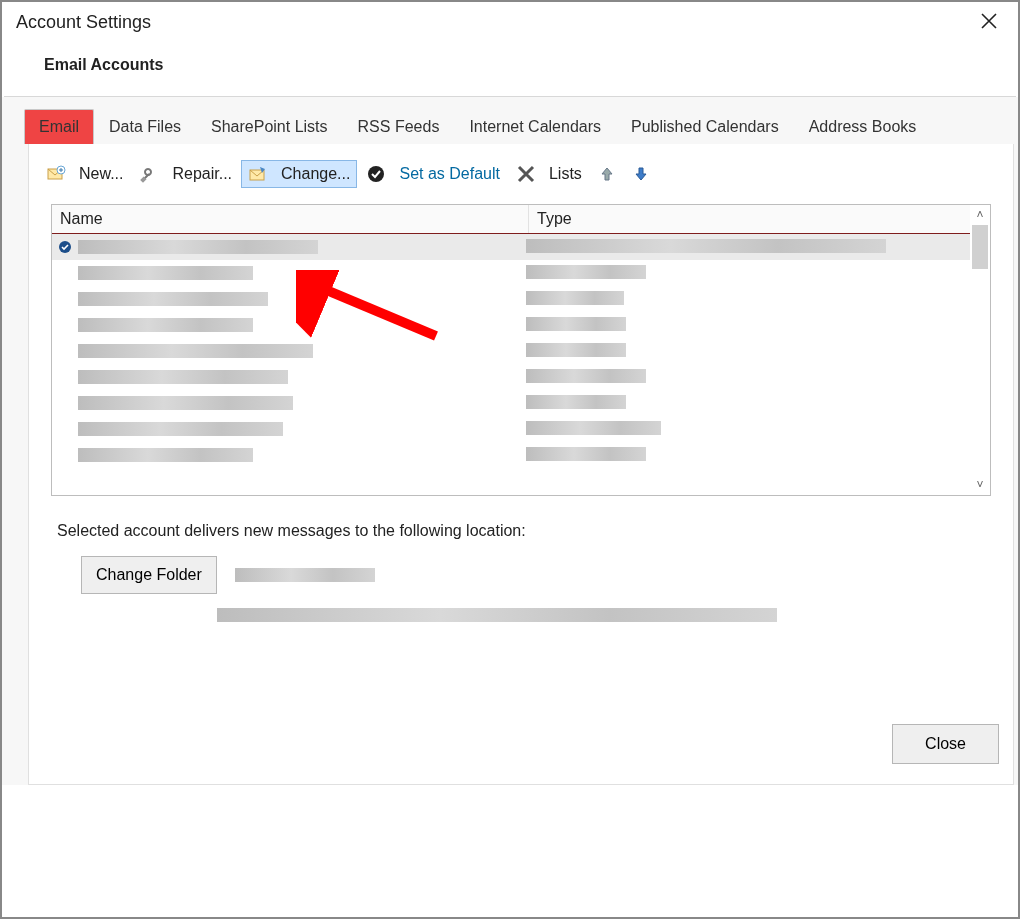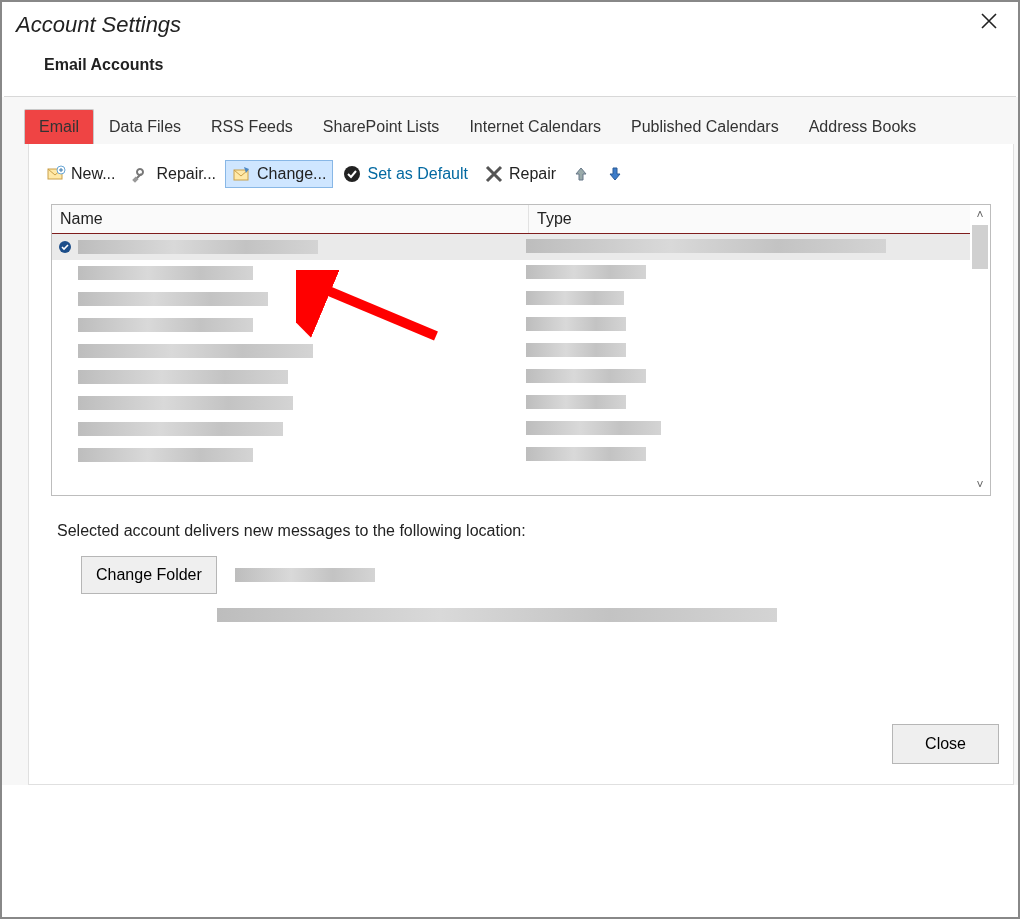--- a/index.html
+++ b/index.html
@@ -1,30 +1,30 @@
 <!DOCTYPE html>
 <html><head>
 <meta charset="utf-8">
 <style>
   html,body{margin:0;padding:0;font-family:"Segoe UI",Arial,sans-serif;font-size:15px;color:#222;background:#fff;}
   .frame{width:1020px;height:919px;border:2px solid #888;position:relative;box-sizing:border-box;background:#fff;}
   .titlebar{display:flex;align-items:flex-start;justify-content:space-between;padding:10px 14px 0 14px;}
-  .title{font-size:22px;font-style:italic;}
+  .title{font-size:18px;}
   .close-x{font-size:22px;line-height:1;cursor:pointer;padding:0 6px 6px 6px;}
   .header-block{padding:16px 16px 22px 42px;}
   .header-h{font-weight:700;font-size:16px;}
   .header-sub{padding:6px 0 0 28px;font-size:16px;}
   .divider{border-top:1px solid #d8d8d8;margin:0 2px 0 2px;}
   .tabs-wrap{padding:12px 0 0 22px;background:#f7f7f7;}
   .tabs{display:flex;gap:0;}
   .tab{padding:8px 14px 8px 14px;font-size:16px;border:1px solid transparent;border-bottom:none;cursor:pointer;color:#333;}
   .tab.active{background:#ef4444;border-color:#c8c8c8;border-radius:2px 2px 0 0;}
   .tabpanel{border:1px solid #e0e0e0;border-top:none;margin:0 4px 0 4px;background:#fff;}
   .toolbar{display:flex;align-items:center;gap:2px;padding:16px 8px 16px 10px;}
-  .tbtn{display:flex;align-items:center;gap:5px;padding:3px 6px;cursor:pointer;border:1px solid transparent;font-size:16px;}
+  .tbtn{display:flex;align-items:center;gap:13px;padding:3px 6px;cursor:pointer;border:1px solid transparent;font-size:16px;}
   .tbtn.highlight{background:#cfe6ff;border-color:#88b7e6;}
   .tbtn.disabled{color:#0369a1;cursor:default;}
   .ticon{width:20px;height:20px;display:inline-flex;align-items:center;justify-content:center;}
   .arrow-btn{width:18px;display:flex;justify-content:center;}
   .listbox{border:1px solid #bdbdbd;margin:0 22px 0 22px;position:relative;height:292px;box-sizing:border-box;}
   .listhead{display:flex;border-bottom:1px solid #7f1d1d;background:#fafafa;}
   .listhead .col{padding:5px 8px;font-size:16px;border-right:1px solid #e2e2e2;}
   .col-name{flex:0 0 460px;}
   .col-type{flex:1;}
   .scrollbar{position:absolute;right:0;top:0;bottom:0;width:20px;background:#fff;display:flex;flex-direction:column;justify-content:space-between;}
@@ -63,22 +63,22 @@
   <div class="header-block">
     <div class="header-h">Email Accounts</div>
   </div>
 
   <div class="divider"></div>
 
   <div class="tabs-wrap">
     <div class="tabs">
       <div class="tab active">Email</div>
       <div class="tab">Data Files</div>
+      <div class="tab">SharePoint Lists</div>
       <div class="tab">RSS Feeds</div>
-      <div class="tab">SharePoint Lists</div>
       <div class="tab">Internet Calendars</div>
       <div class="tab">Published Calendars</div>
       <div class="tab">Address Books</div>
     </div>
 
     <div class="tabpanel" style="height:640px;position:relative;">
       <div class="toolbar">
         <div class="tbtn">
           <span class="ticon">
             <svg width="20" height="20" viewBox="0 0 20 20">
@@ -117,21 +117,21 @@
               </svg>
           </span>
           <span>Set as Default</span>
         </div>
         <div class="tbtn">
           <span class="ticon">
             <svg width="18" height="18" viewBox="0 0 18 18">
                 <path d="M2 2 L16 16 M16 2 L2 16" stroke="#555" stroke-width="3"></path>
               </svg>
           </span>
-          <span>Repair</span>
+          <span>Lists</span>
         </div>
         <div class="tbtn arrow-btn">
           <span class="ticon">
             <svg width="16" height="16" viewBox="0 0 16 16">
                 <path d="M8 2 L13 8 H10 V14 H6 V8 H3 Z" fill="#9aa" stroke="#678"></path>
               </svg>
           </span>
         </div>
         <div class="tbtn arrow-btn">
           <span class="ticon">

